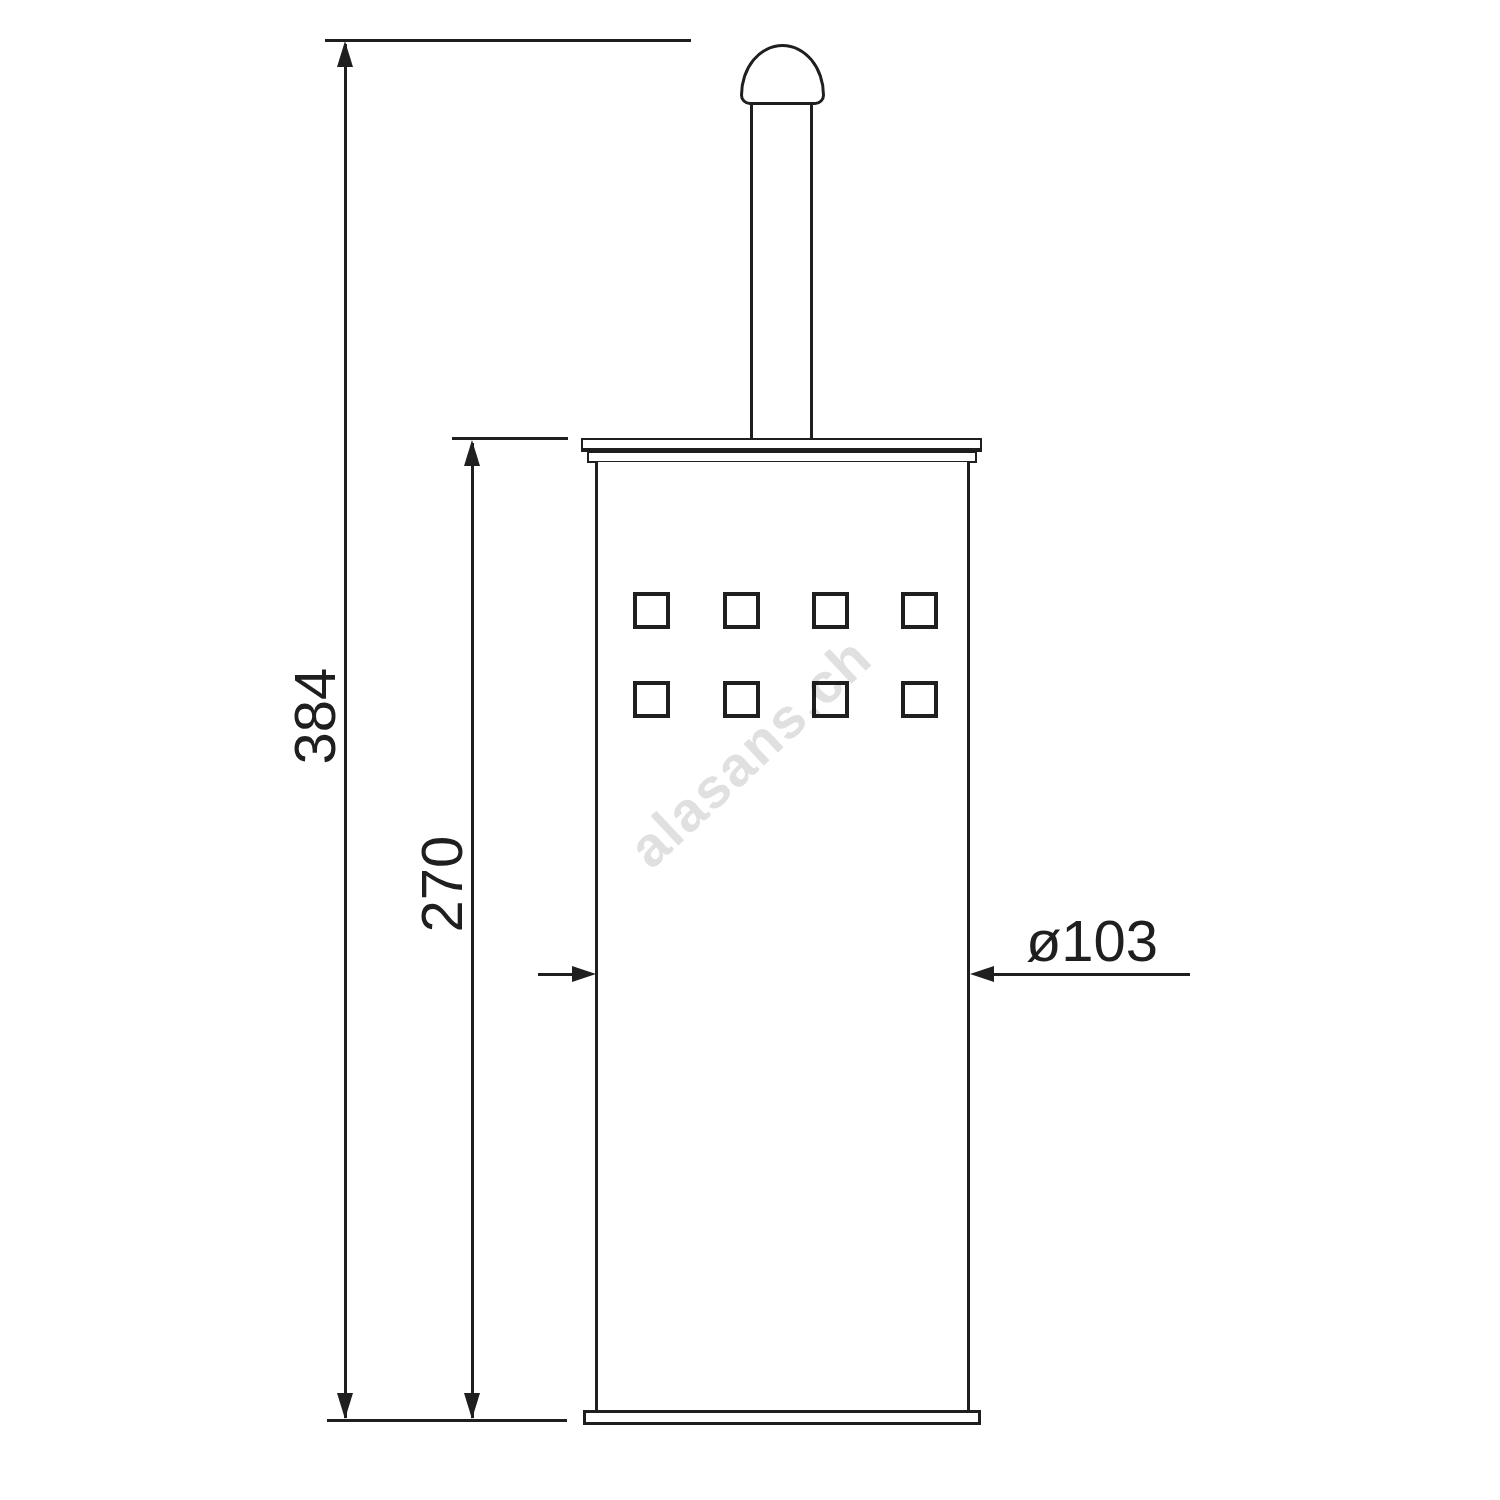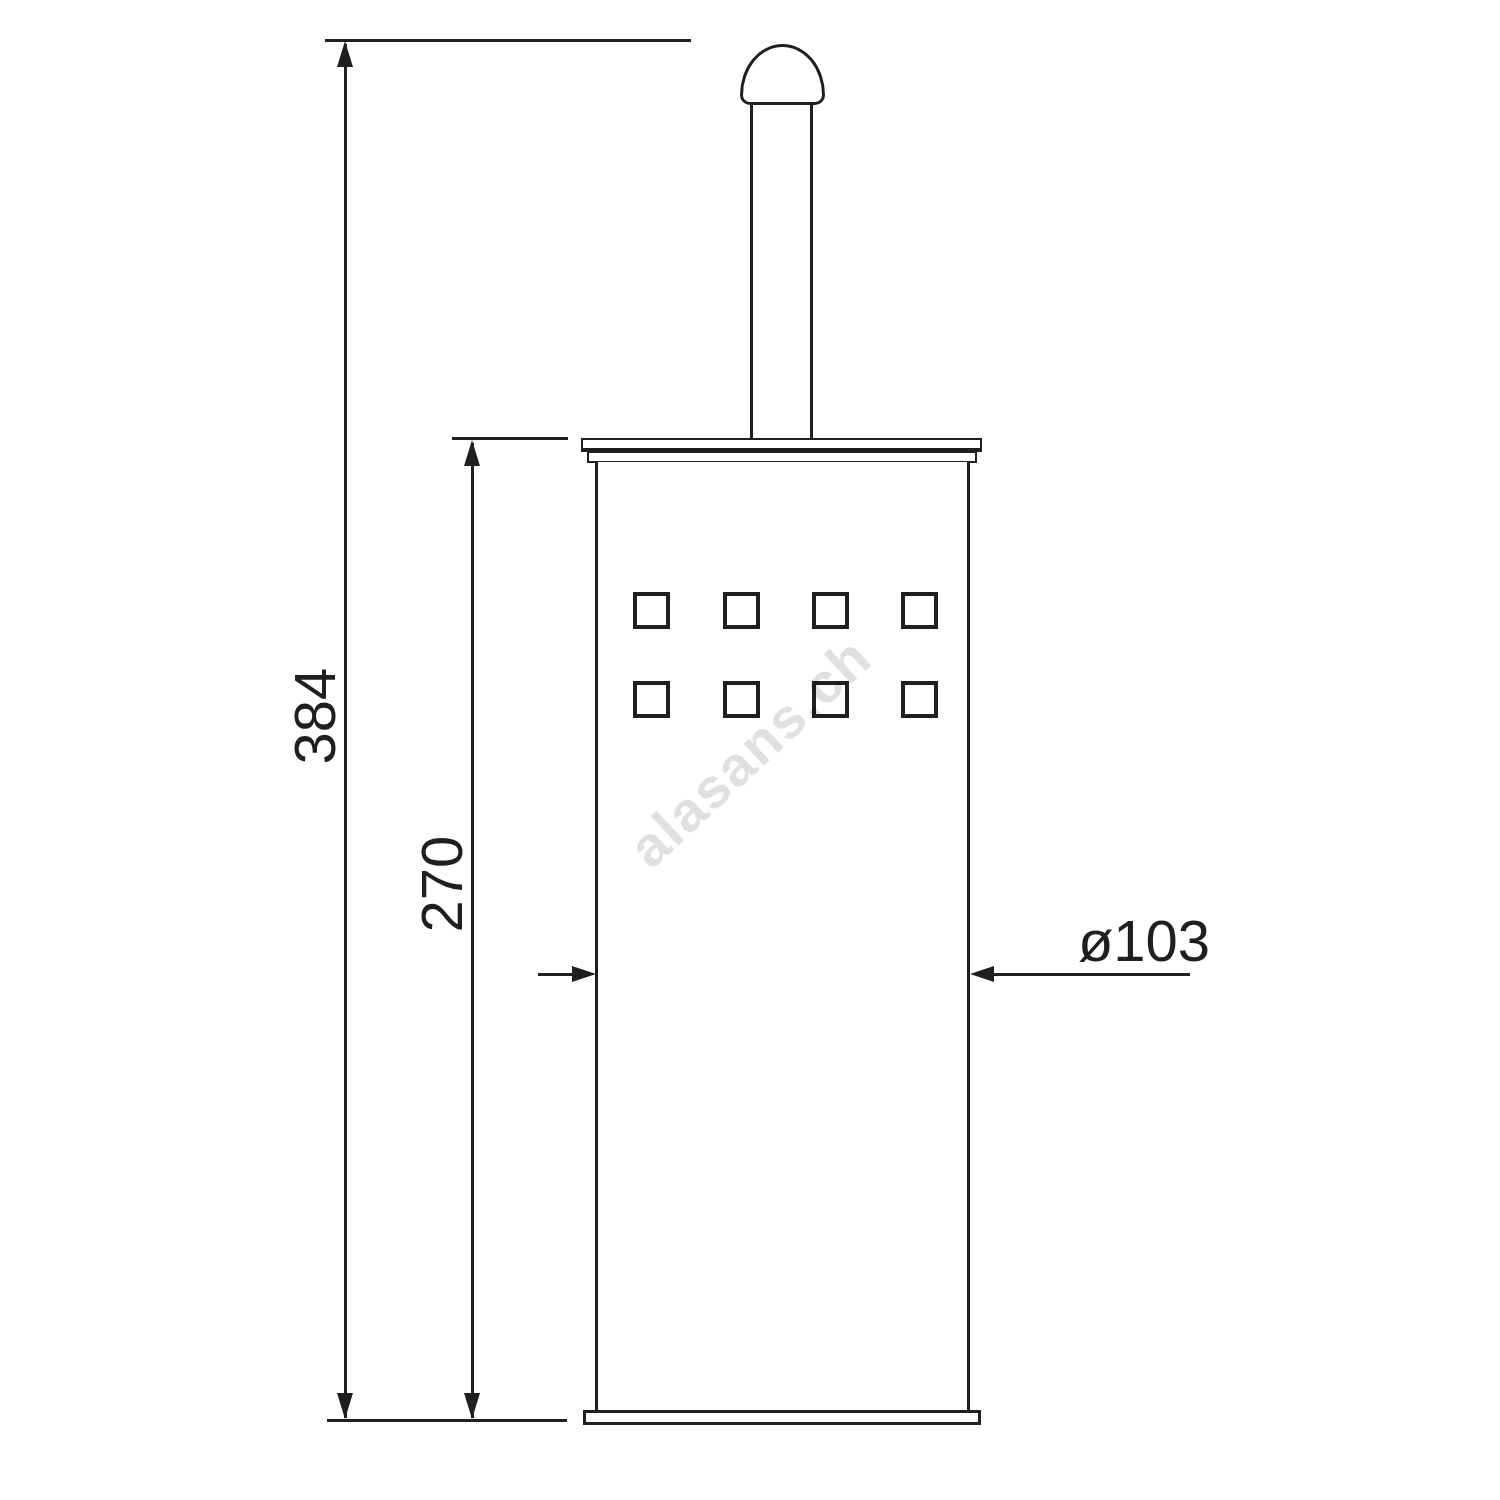--- a/index.html
+++ b/index.html
@@ -104,17 +104,17 @@
   <div class="ah ah-up" style="left:464px;top:440px;"></div>
   <div class="ah ah-down" style="left:464px;top:1393px;"></div>
   <div class="dim-label rot" style="left:442px;top:884px;">270</div>
 
   <div class="hline" style="left:327px;top:1419px;width:240px;"></div>
 
   <div class="hline" style="left:538px;top:973px;width:40px;"></div>
   <div class="ah ah-right" style="left:572px;top:966px;"></div>
   <div class="hline" style="left:992px;top:973px;width:198px;"></div>
   <div class="ah ah-left" style="left:970px;top:966px;"></div>
-  <div class="dim-label" style="left:1144px;top:941px;">ø103</div>
+  <div class="dim-label" style="left:1092px;top:941px;">ø103</div>
 
   <div id="watermark">alasans.ch</div>
 
 </div>
 
 </body></html>

